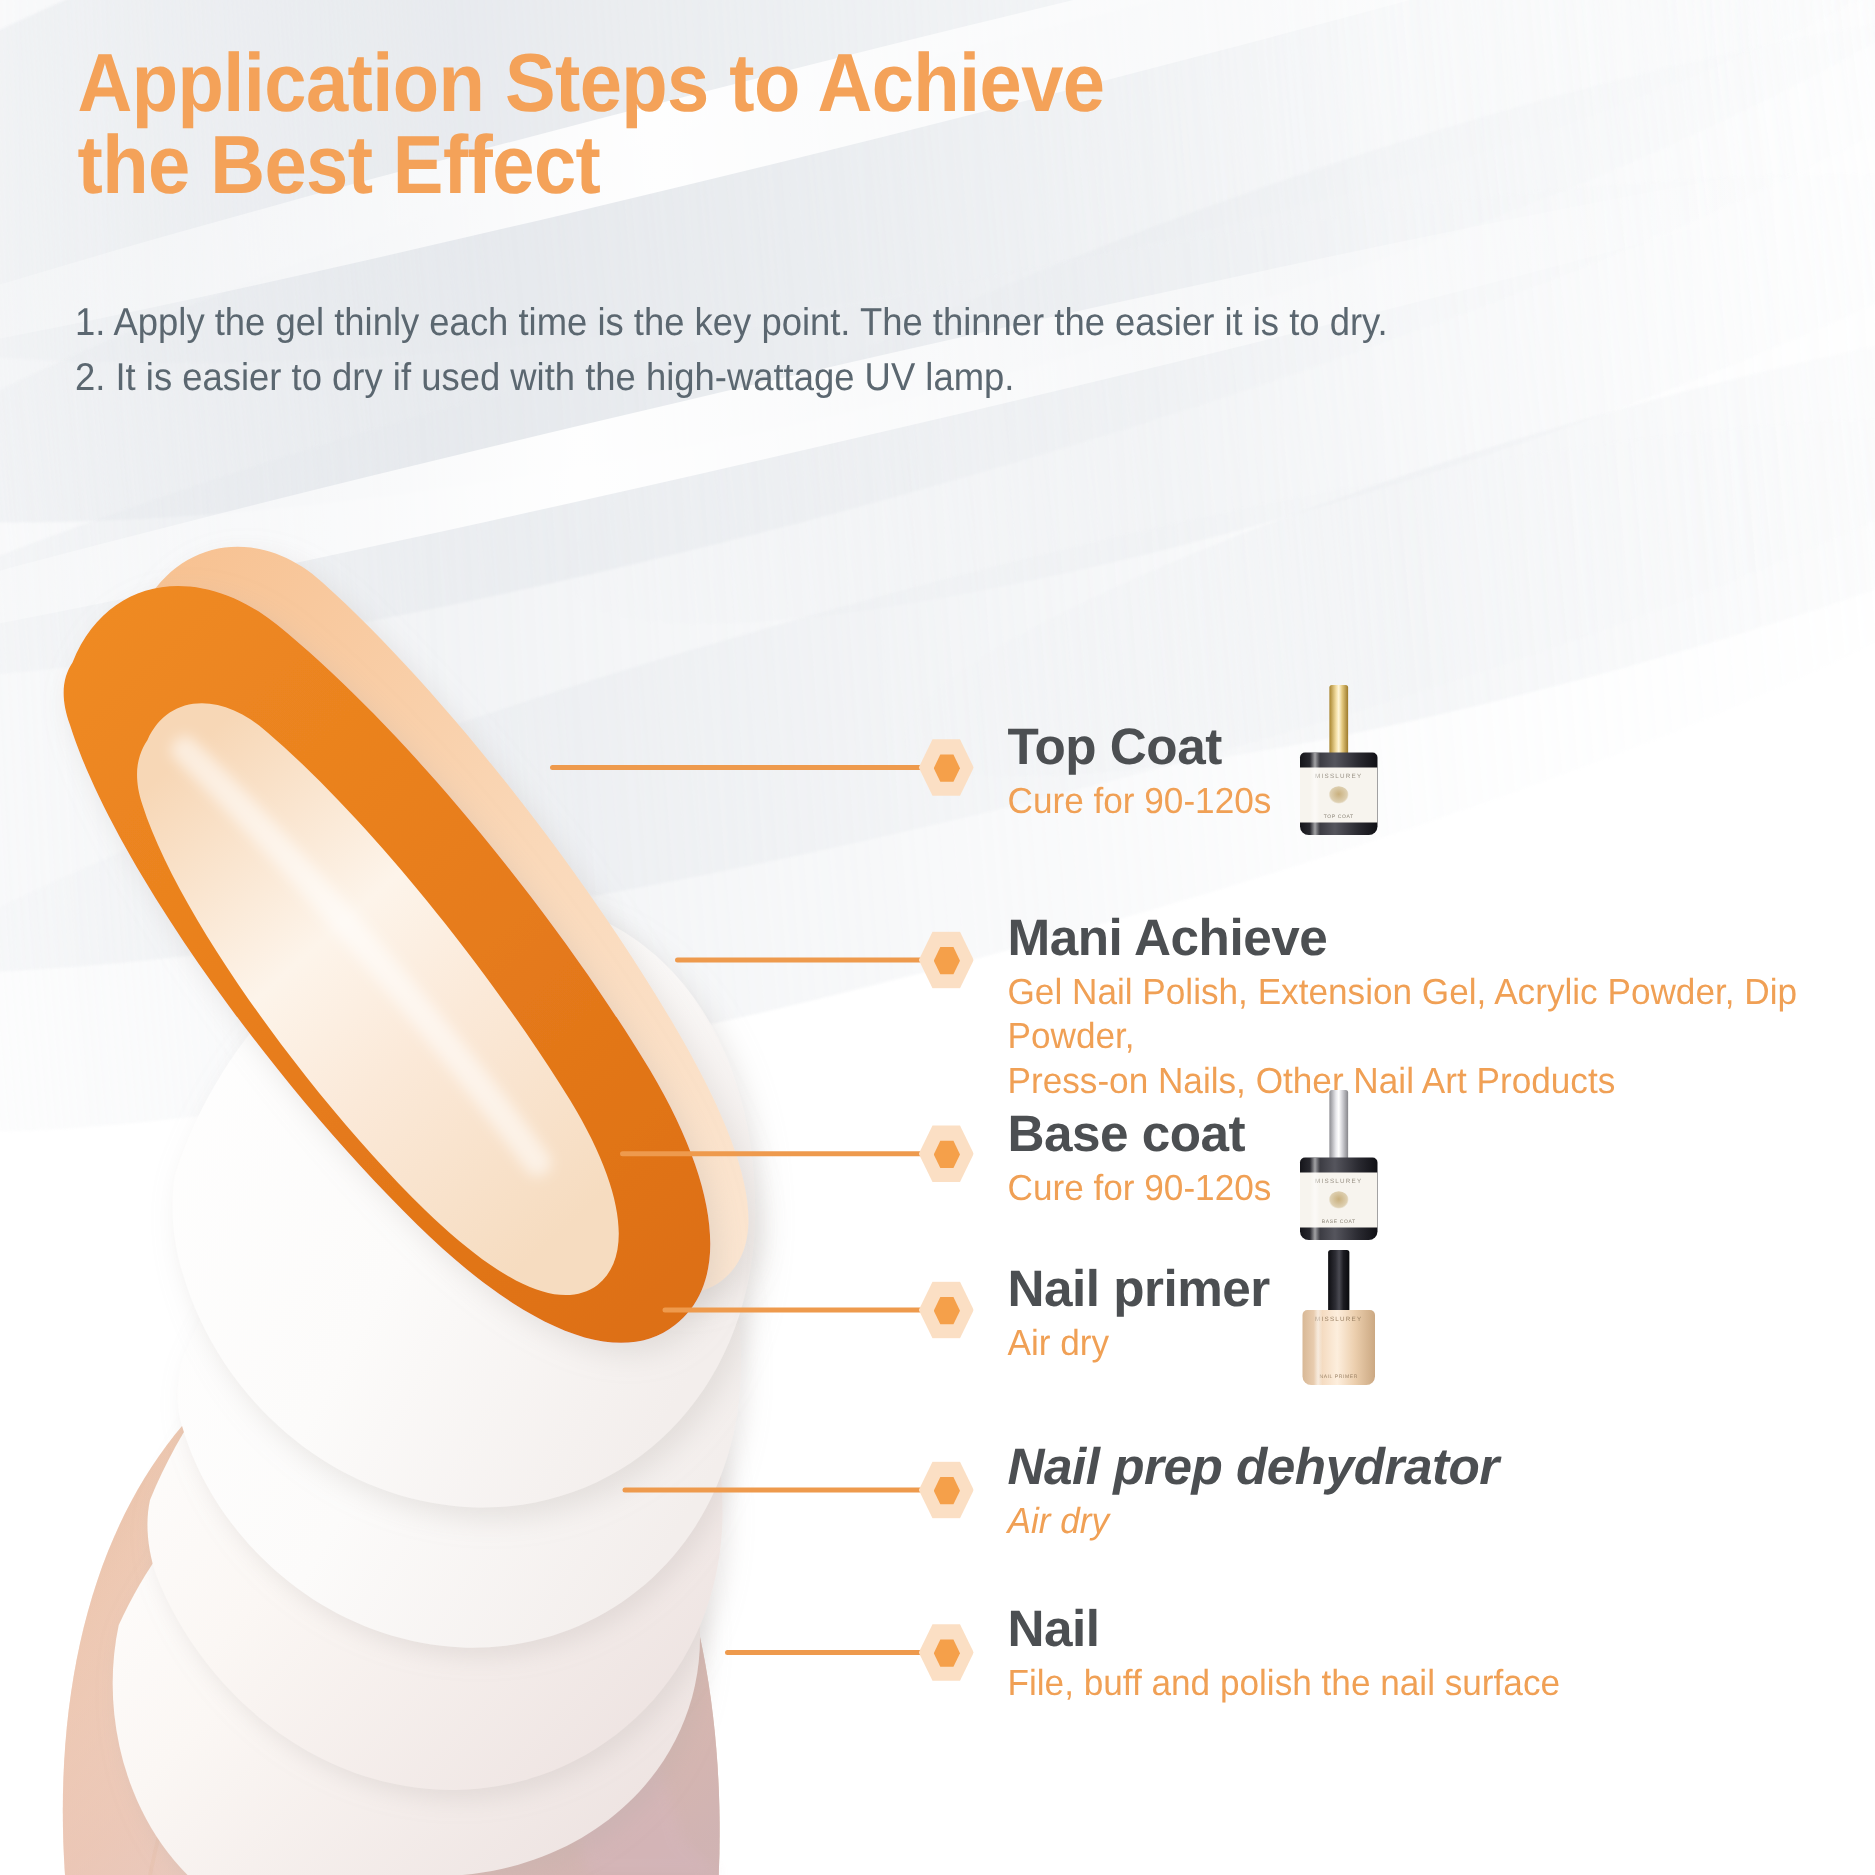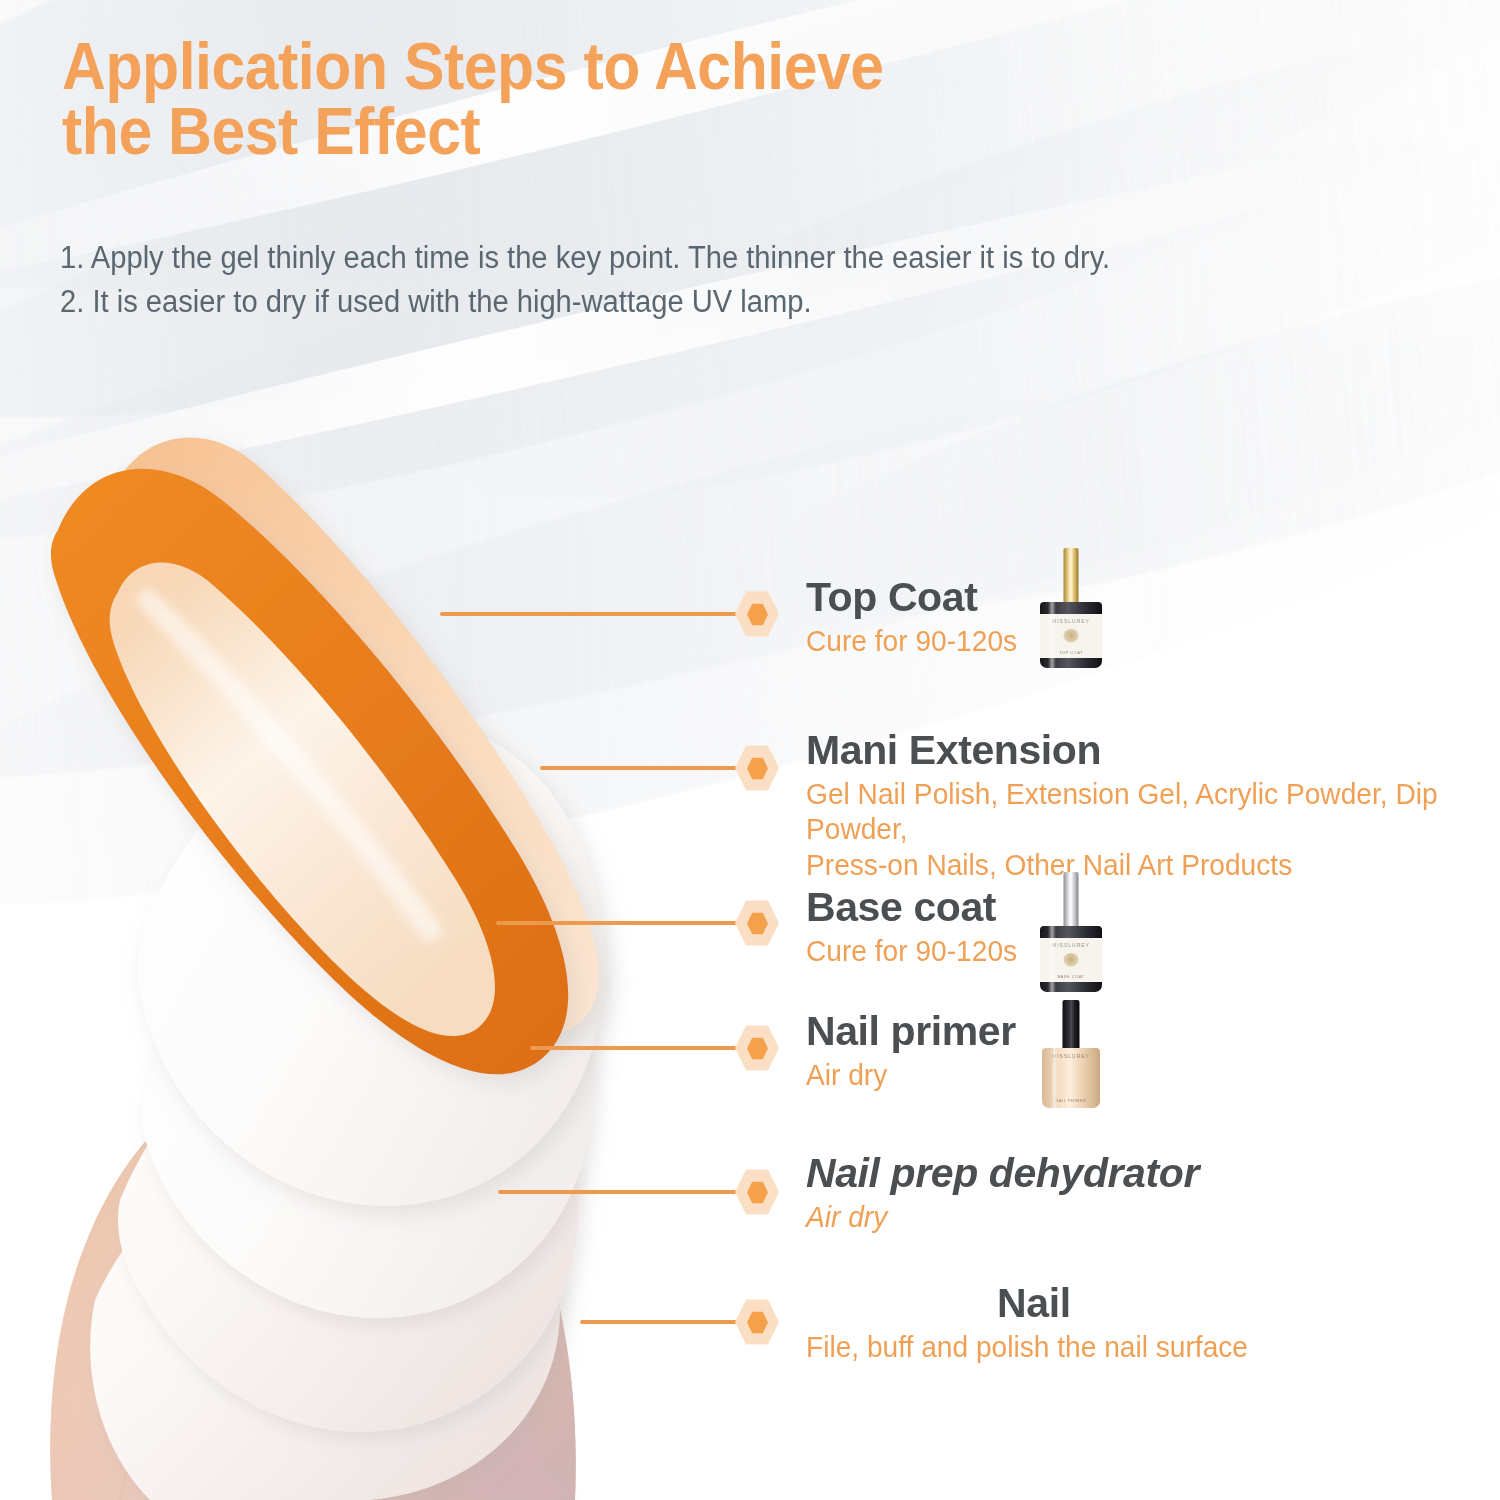--- a/index.html
+++ b/index.html
@@ -320,21 +320,21 @@
       <div class="b-label" style="top:12px;height:44px;">
         <div class="b-brand" style="top:4px;">MISSLUREY</div>
         <div class="b-emblem" style="top:15px;"></div>
         <div class="b-foot" style="bottom:3px;">TOP COAT</div>
       </div>
       <div class="b-shine" style="left:8px;width:8px;"></div>
     </div>
   </div>
 
   <div class="callout" style="left:806px;top:729px;">
-    <div class="c-title">Mani Extension</div>
+    <div class="c-title">Mani Achieve</div>
     <div class="c-sub">Gel Nail Polish, Extension Gel, Acrylic Powder, Dip Powder,
 Press-on Nails, Other Nail Art Products</div>
   </div>
 
   <div class="callout" style="left:806px;top:886px;">
     <div class="c-title">Base coat</div>
     <div class="c-sub">Cure for 90-120s</div>
   </div>
   <div class="bottle" style="left:1040px;top:872px;width:62px;height:120px;">
     <div class="b-cap" style="top:0;width:15px;height:58px;background:linear-gradient(90deg,#8d8d92,#e8e8ec 35%,#ffffff 50%,#d4d4d9 68%,#86868b);"></div>
@@ -359,18 +359,18 @@
       <div class="b-foot" style="bottom:5px;color:#9c8366;">NAIL PRIMER</div>
       <div class="b-shine" style="left:9px;width:7px;"></div>
     </div>
   </div>
 
   <div class="callout" style="left:806px;top:1152px;font-style:italic;">
     <div class="c-title">Nail prep dehydrator</div>
     <div class="c-sub">Air dry</div>
   </div>
 
-  <div class="callout" style="left:806px;top:1282px;text-align:center;">
+  <div class="callout" style="left:806px;top:1282px;">
     <div class="c-title">Nail</div>
     <div class="c-sub">File, buff and polish the nail surface</div>
   </div>
 
 </div>
 
 </body></html>

